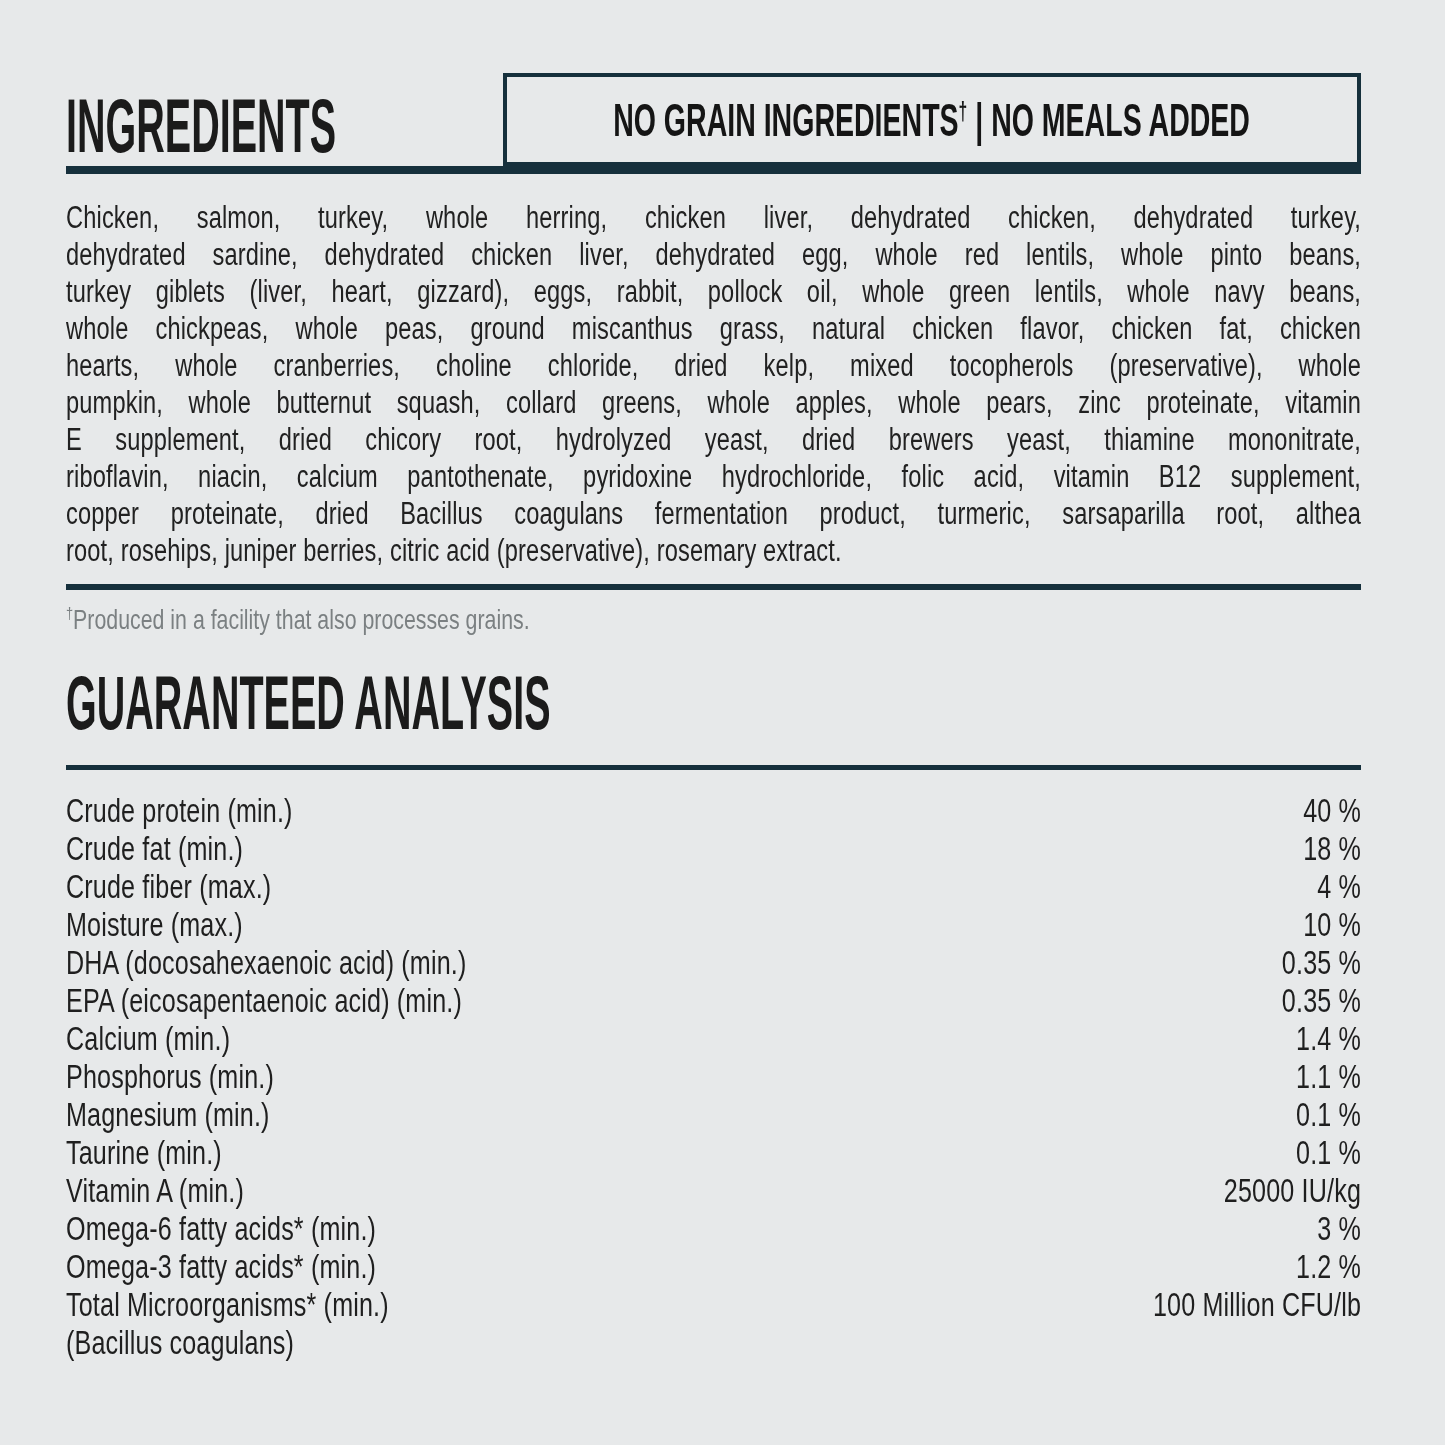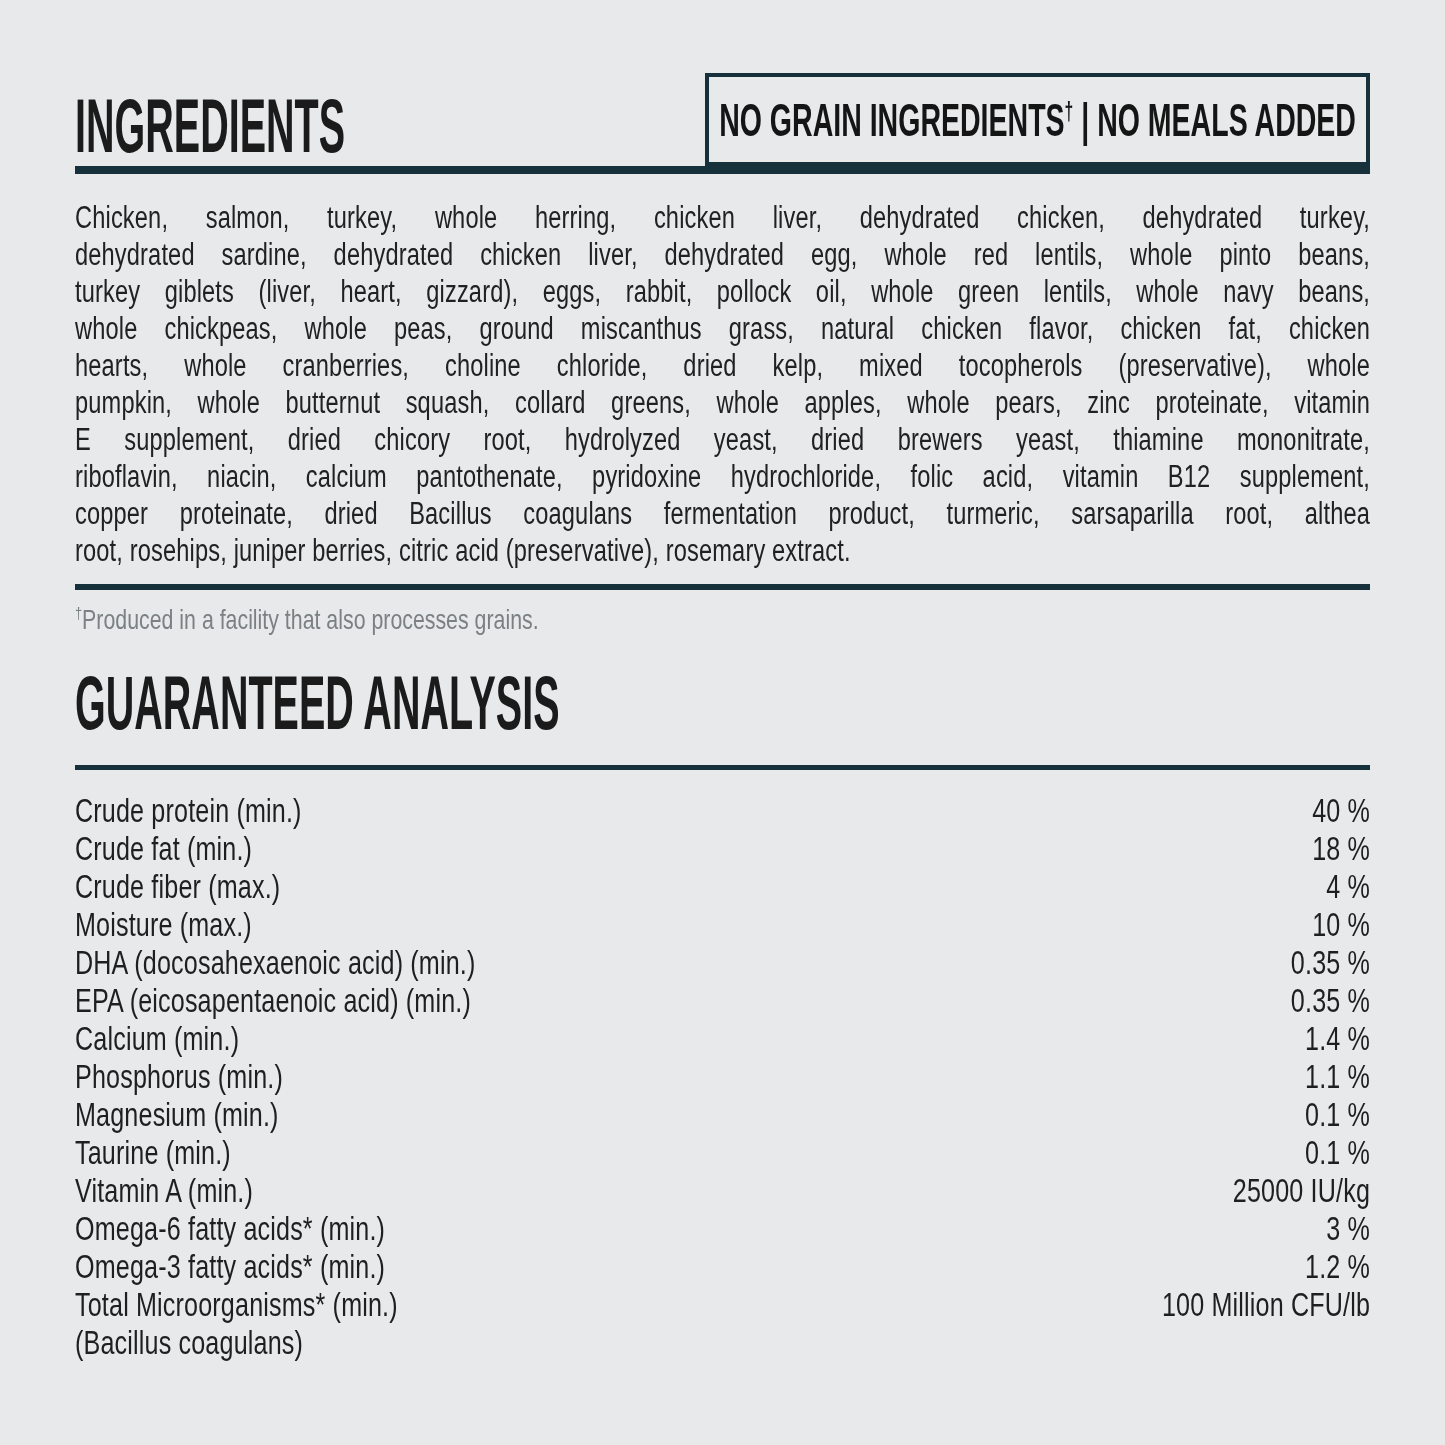--- a/index.html
+++ b/index.html
@@ -9,42 +9,42 @@
     --muted:#7b8082;
   }
   html,body{margin:0;padding:0;}
   body{background:var(--bg);font-family:"Liberation Sans",sans-serif;}
   .canvas{
     position:relative;
     width:1445px;height:1445px;
     background:var(--bg);
     overflow:hidden;
   }
-  .content{position:absolute;left:75px;top:0;width:1295px;}
+  .content{position:absolute;left:66px;top:0;width:1295px;}
 
   
   .ing-header{
     position:relative;
     margin-top:73px;
     height:93px;
     border-bottom:8px solid var(--accent);
   }
   .ing-title{
     position:absolute;left:0;bottom:2px;
     margin:0;
     font-size:76px;font-weight:700;line-height:1;
     color:var(--ink);
     letter-spacing:0px;
     transform:scaleX(0.52);
     transform-origin:0 100%;
     white-space:nowrap;
   }
   .badge{
     position:absolute;top:0;right:0;
-    width:665px;height:100%;
+    width:858px;height:100%;
     border:4px solid var(--accent);
     box-sizing:border-box;
     display:flex;align-items:center;justify-content:center;
     background:var(--bg);
   }
   .badge-text{
     font-size:46px;font-weight:700;color:#151515;
     white-space:nowrap;line-height:1;
     transform:scaleX(0.62);
     transform-origin:50% 50%;

